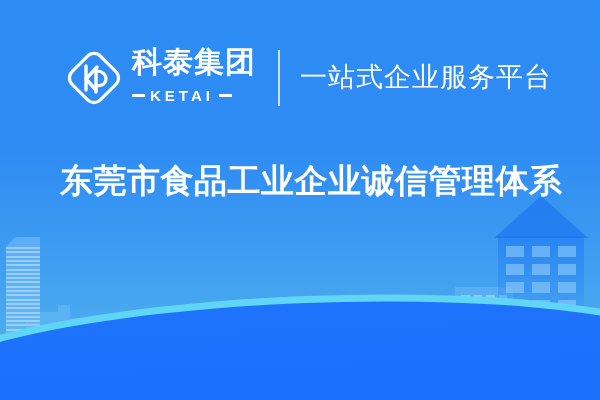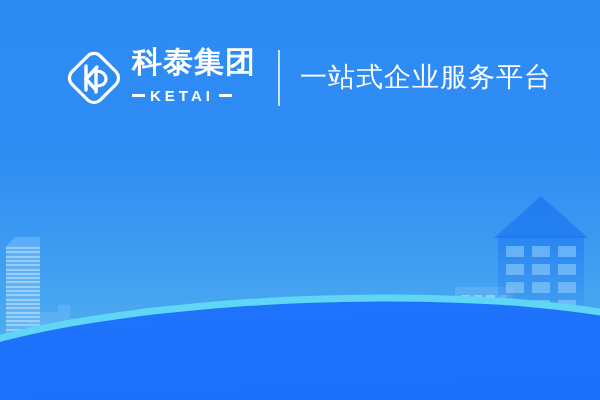--- a/index.html
+++ b/index.html
@@ -330,15 +330,16 @@
     </div>
 
     <div class="divider"></div>
 
     <div class="slogan">
       <div class="slogan-main">一站式企业服务平台</div>
     </div>
   </div>
 
   <div class="title-block">
+    <div class="title-line">东莞市食品工业企业诚信管理体系</div>
   </div>
 
 </div>
 
 </body></html>

